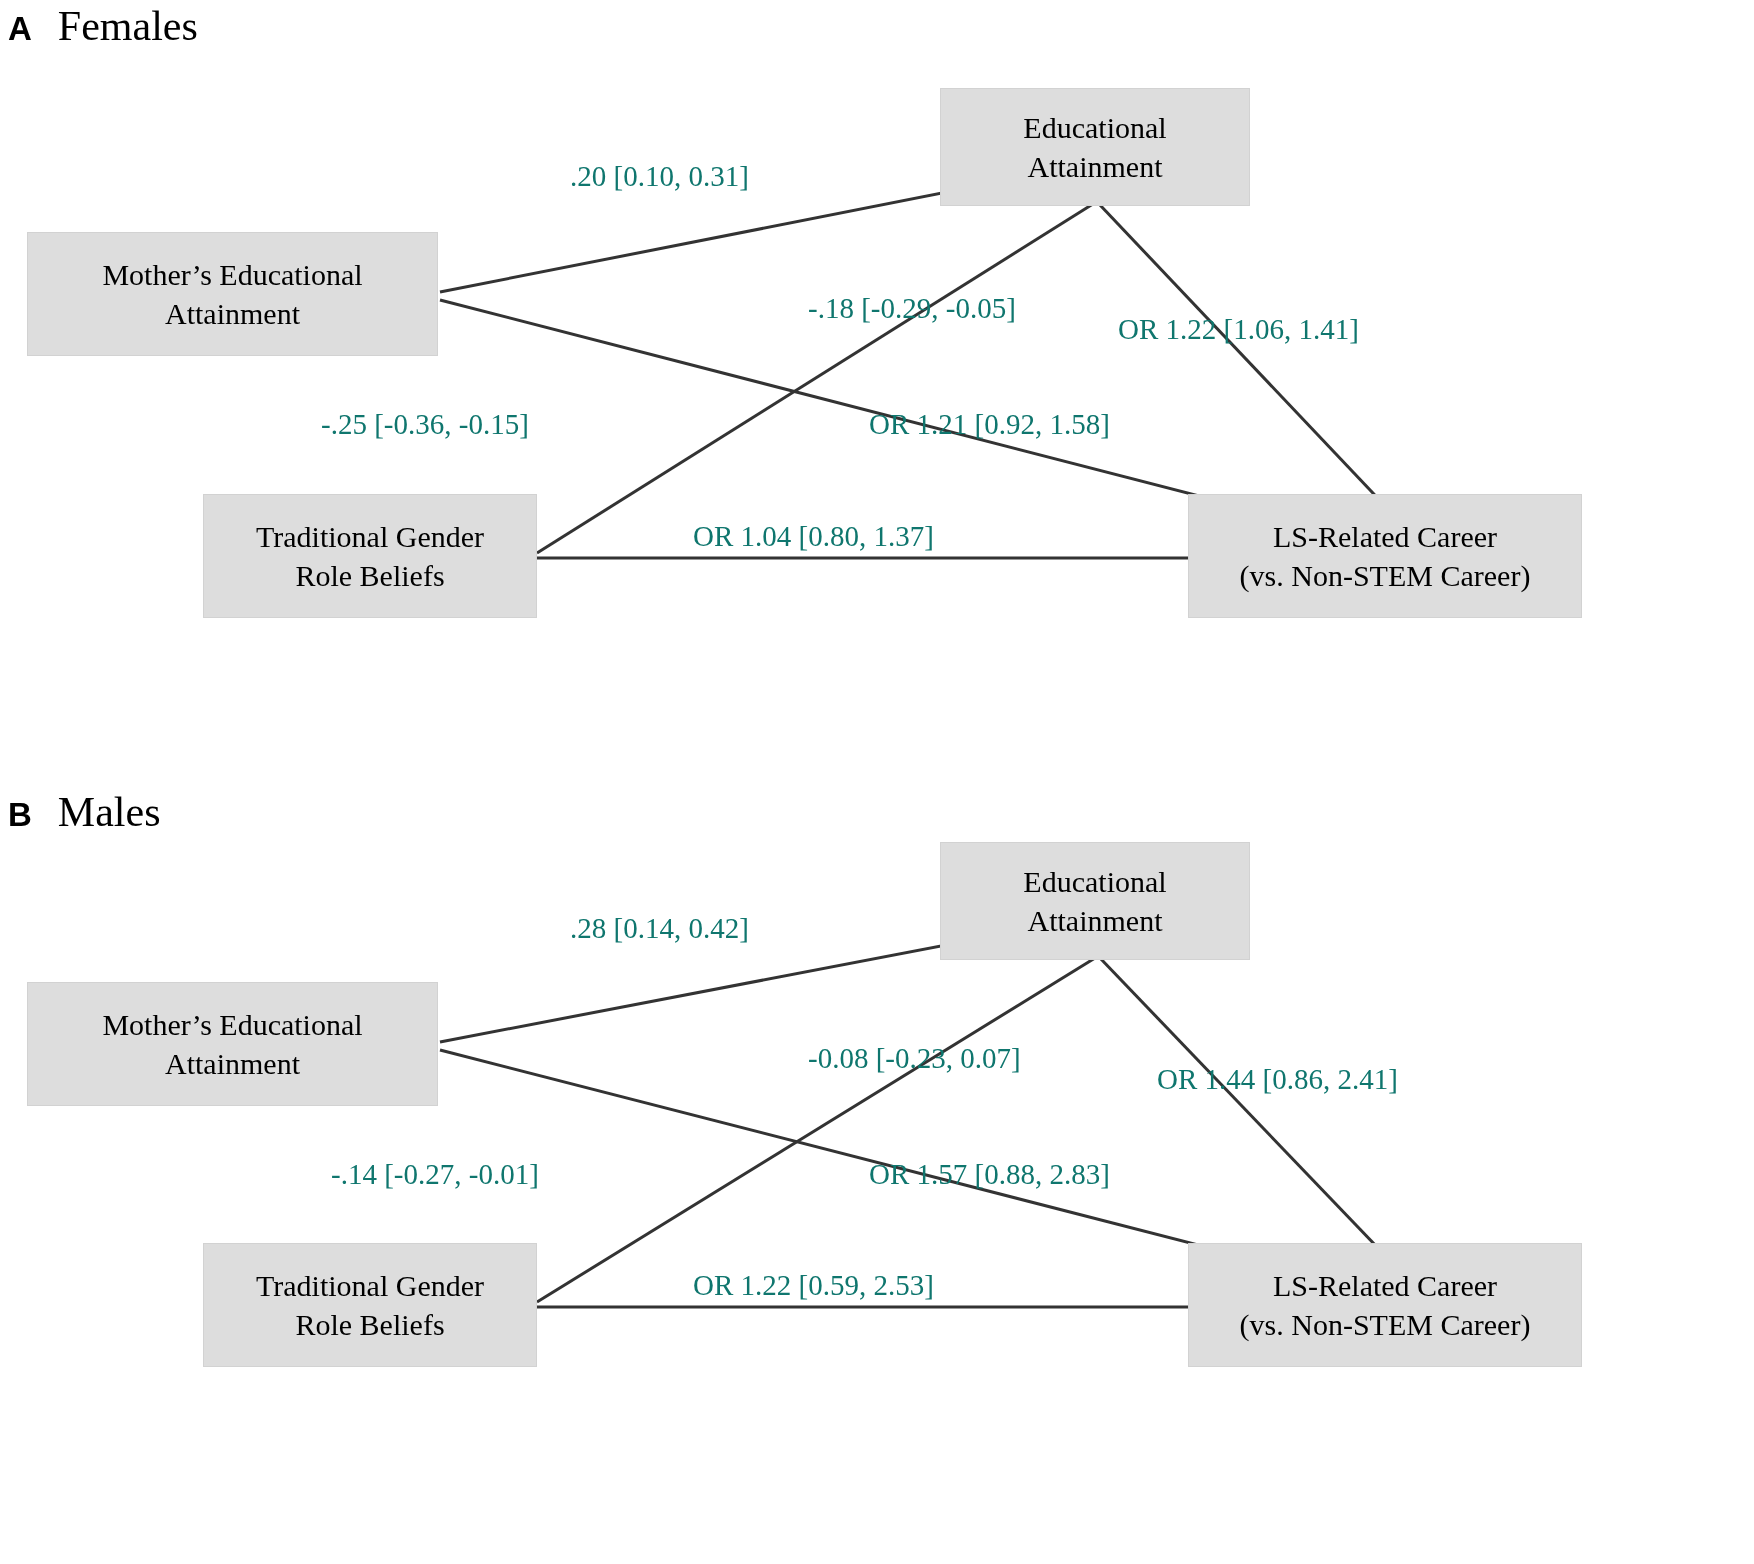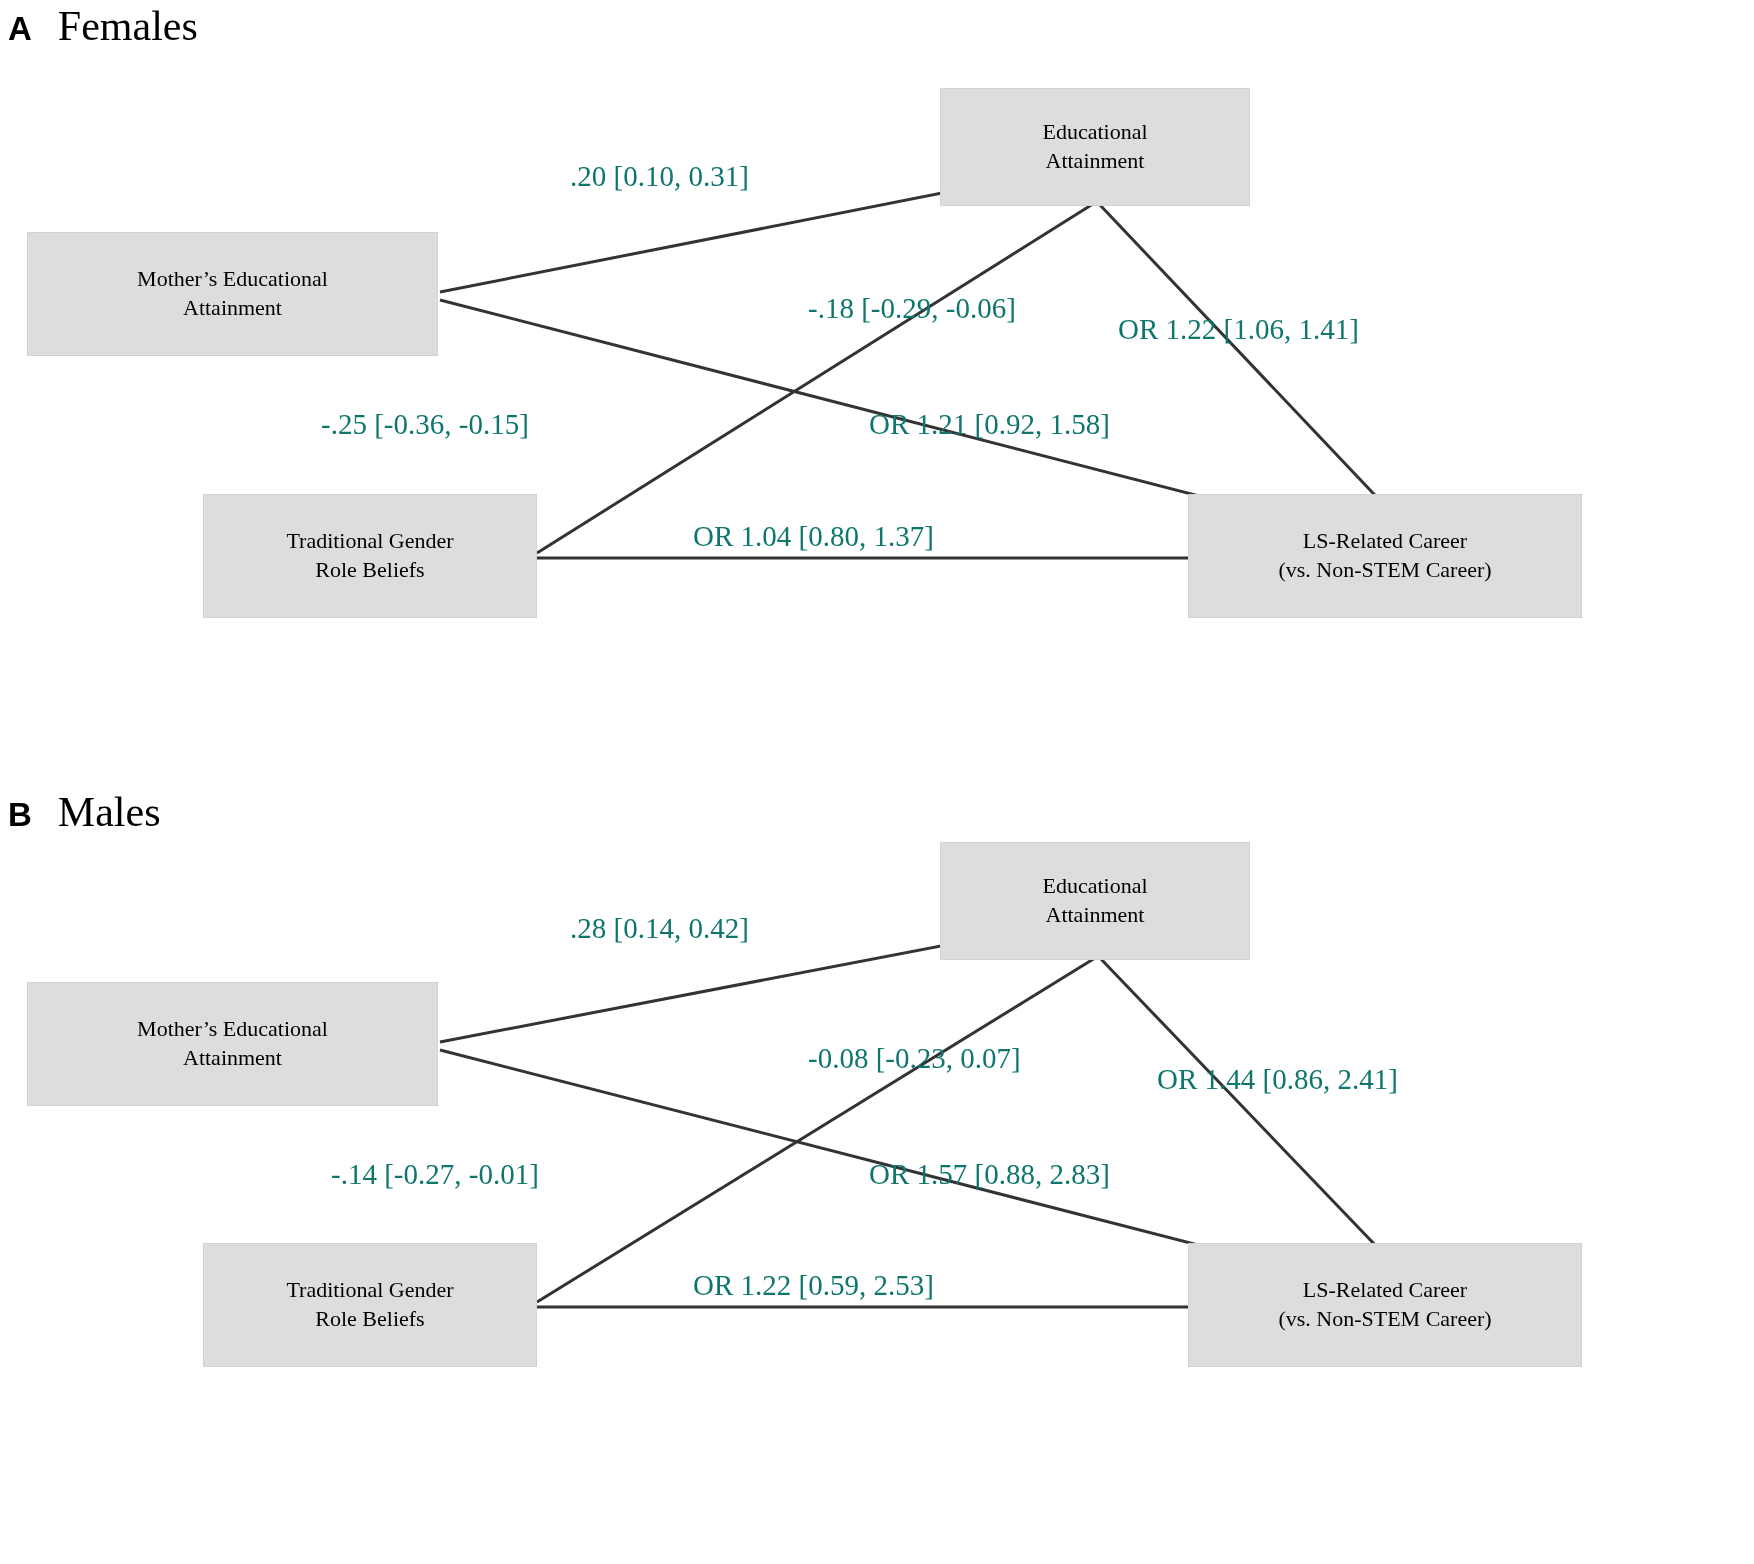--- a/index.html
+++ b/index.html
@@ -49,21 +49,21 @@
   .node-box {
     position: absolute;
     background: #dddddd;
     border: 1px solid #d2d2d2;
     box-sizing: border-box;
     display: flex;
     flex-direction: column;
     align-items: center;
     justify-content: center;
     text-align: center;
-    font-size: 22px;
+    font-size: 30px;
     line-height: 1.30;
     color: #000000;
     padding: 4px 6px;
   }
   .node-box .line2 { display: block; }
 
   .edge-svg {
     position: absolute;
     left: 0;
     top: 0;
@@ -130,21 +130,21 @@
       <span class="line2">Attainment</span>
     </div>
 
     <div class="node-box" style="left:1188px; top:494px; width:394px; height:124px;">
       <span>LS-Related Career</span>
       <span class="line2">(vs. Non-STEM Career)</span>
     </div>
 
     <div class="edge-label" style="left:570px; top:160px;">.20 [0.10, 0.31]</div>
 
-    <div class="edge-label" style="left:808px; top:292px;">-.18 [-0.29, -0.06]</div>
+    <div class="edge-label" style="left:808px; top:292px;">-.18 [-0.29, -0.05]</div>
 
     <div class="edge-label" style="left:1118px; top:313px;text-align:right;">OR 1.22 [1.06, 1.41]</div>
 
     <div class="edge-label" style="left:321px; top:408px;">-.25 [-0.36, -0.15]</div>
 
     <div class="edge-label" style="left:869px; top:408px;">OR 1.21 [0.92, 1.58]</div>
 
     <div class="edge-label" style="left:693px; top:520px;">OR 1.04 [0.80, 1.37]</div>
   </div>
 

